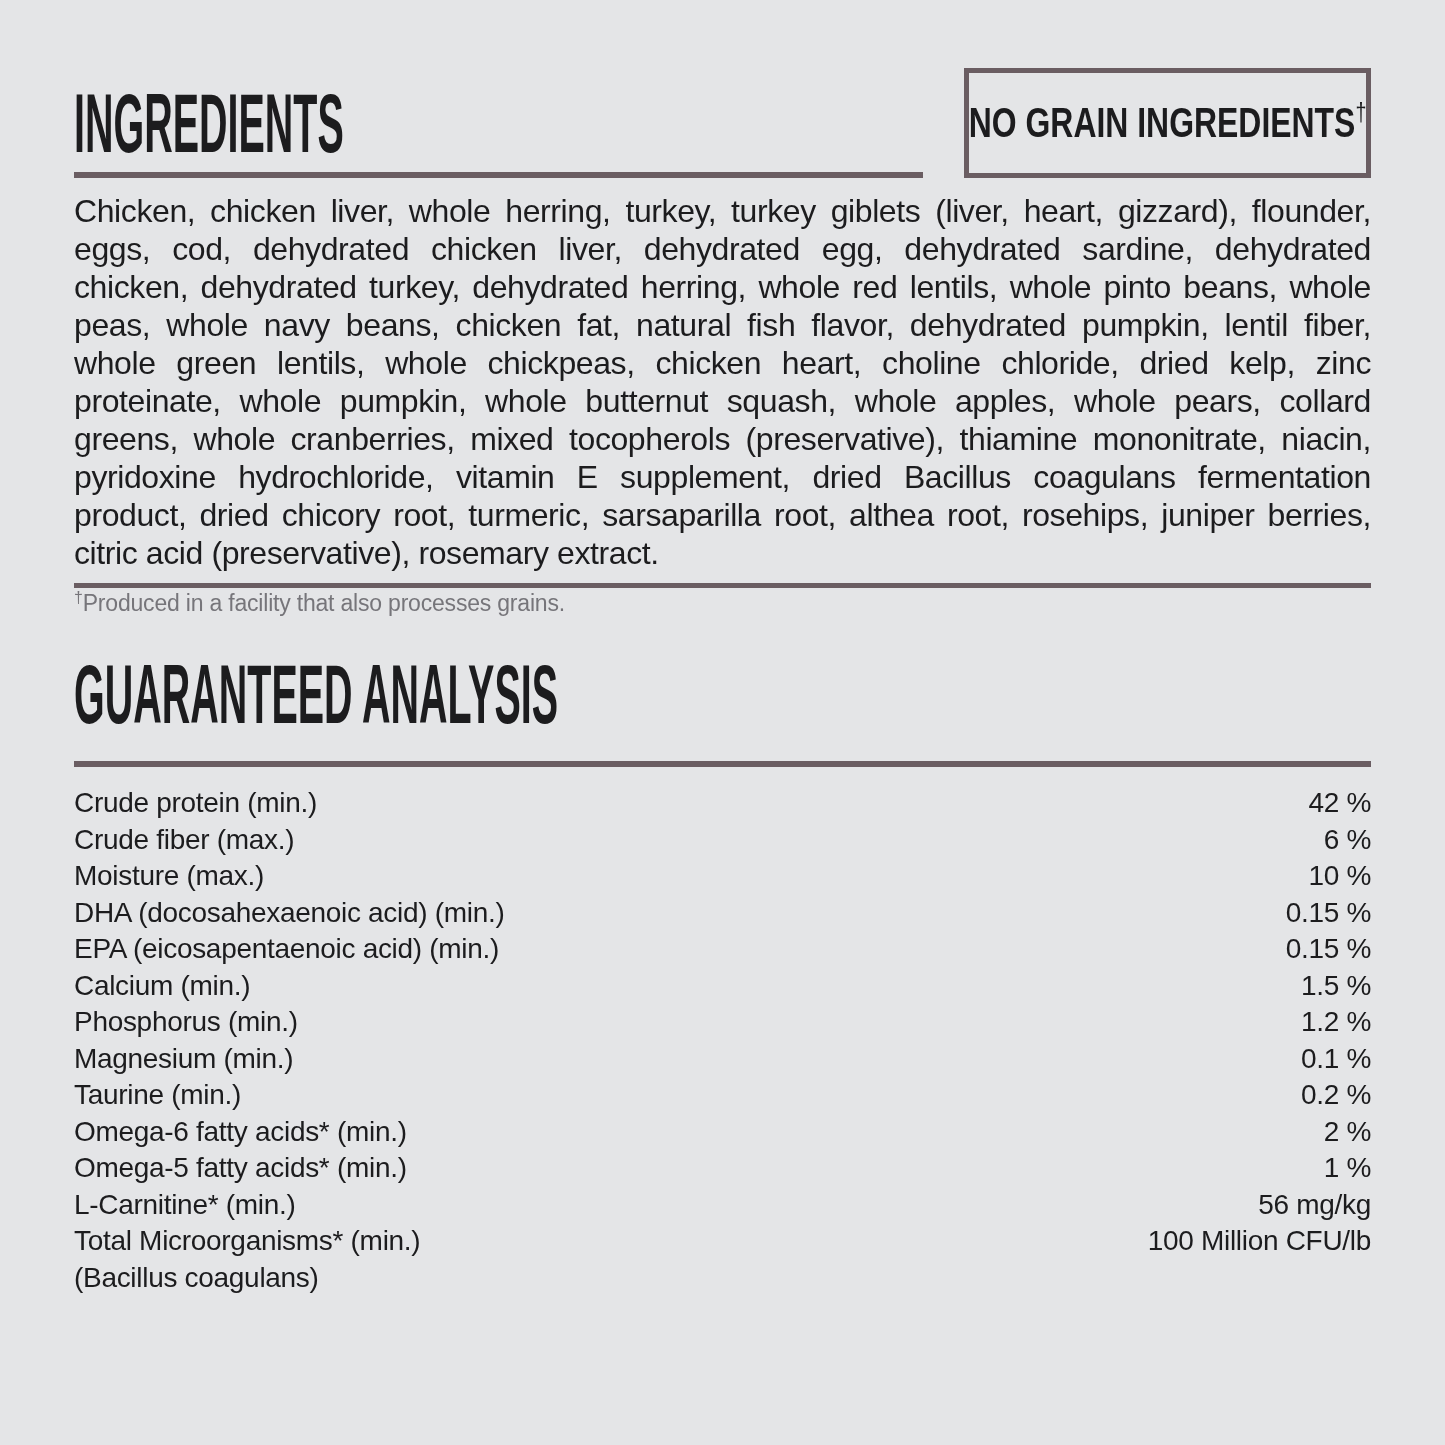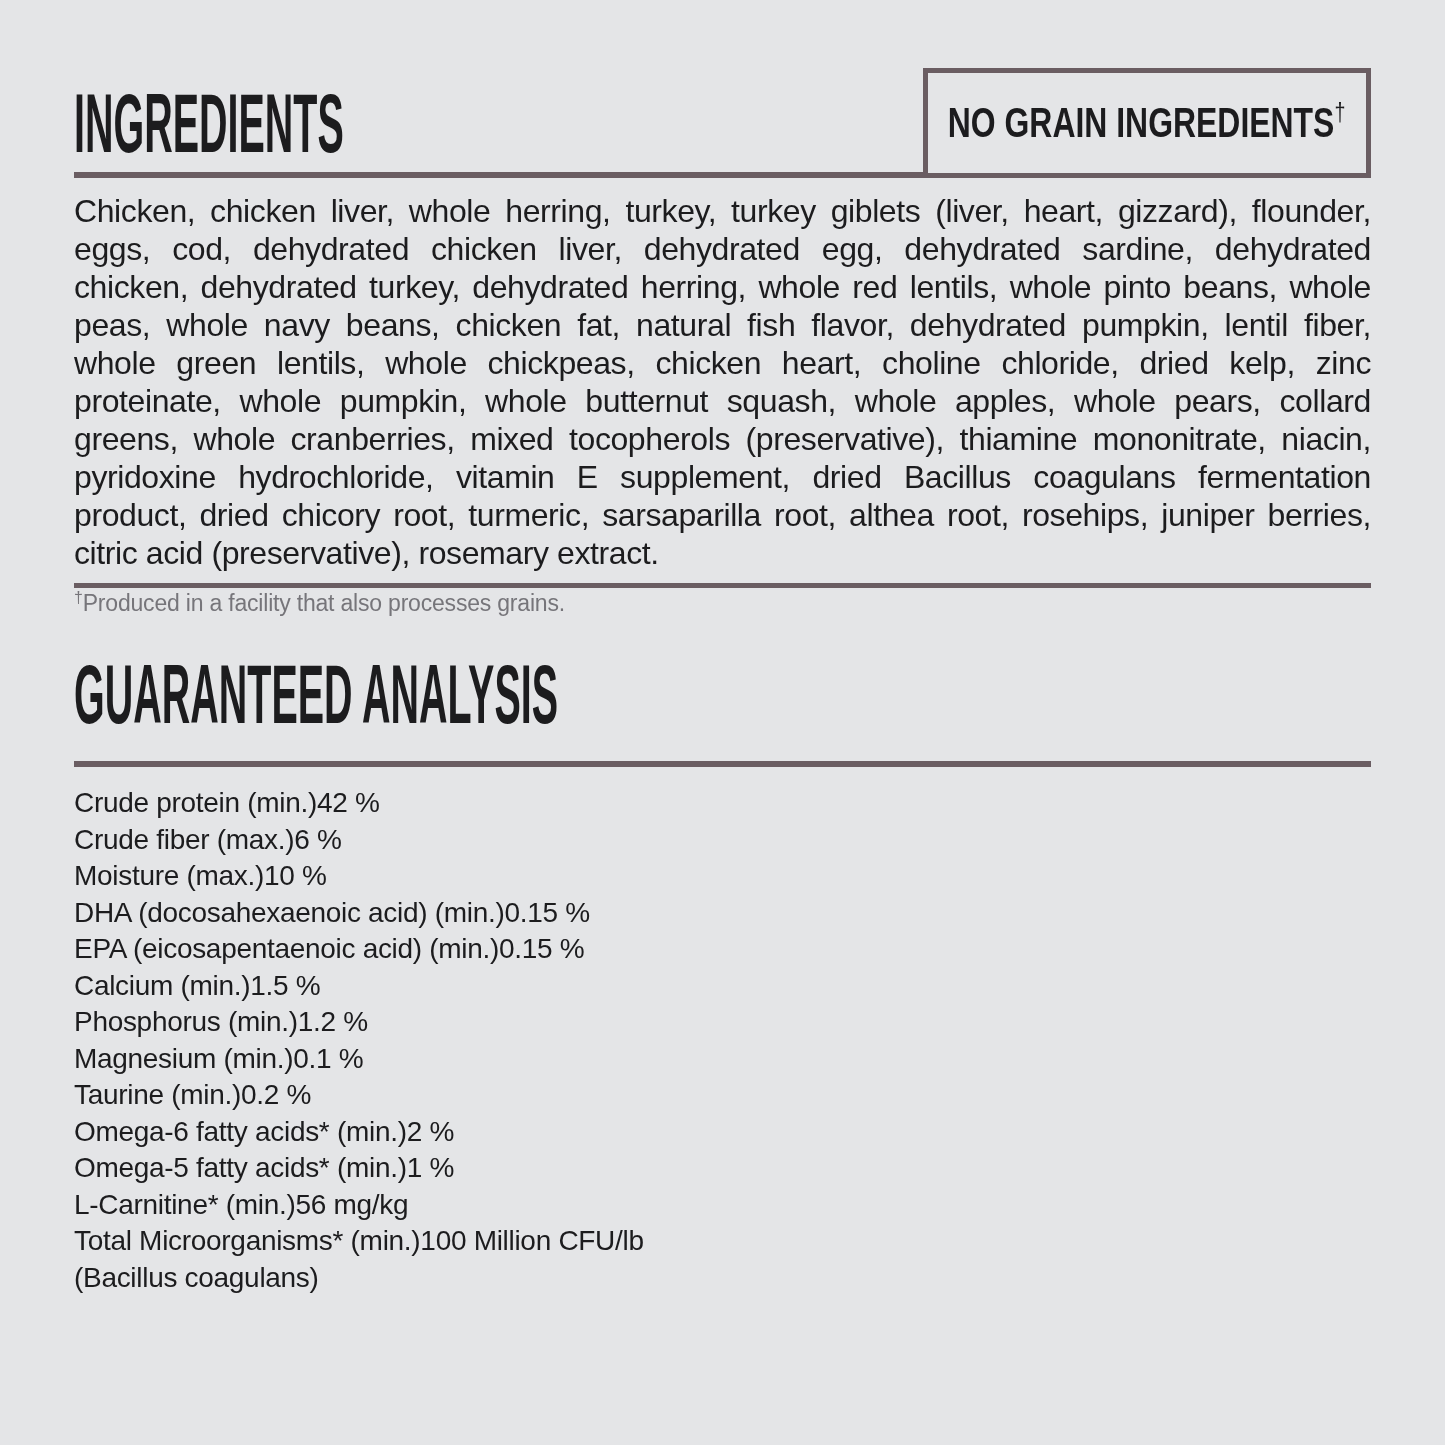--- a/index.html
+++ b/index.html
@@ -40,21 +40,21 @@
     left: 0;
     bottom: 0;
     width: calc(100% - 448px);
     height: 6px;
     background: #6a5d62;
   }
   .grain-badge {
     position: absolute;
     top: 0;
     right: 0;
-    width: 448px;
+    width: 407px;
     height: 110px;
     box-sizing: border-box;
     border: 5px solid #6a5d62;
     display: flex;
     align-items: center;
     justify-content: center;
   }
   .grain-badge .badge-text {
     font-size: 42px;
     font-weight: 700;
@@ -108,20 +108,21 @@
     bottom: 0;
     width: 100%;
     height: 6px;
     background: #6a5d62;
   }
   .ga-table {
     margin-top: 18px;
   }
   .ga-row {
     display: flex;
+    justify-content: space-between;
     align-items: baseline;
     font-size: 28px;
     line-height: 36.5px;
     letter-spacing: -0.3px;
   }
   .ga-label { text-align: left; }
   .ga-value { text-align: right; white-space: nowrap; }
 </style>
 </head>
 <body>

